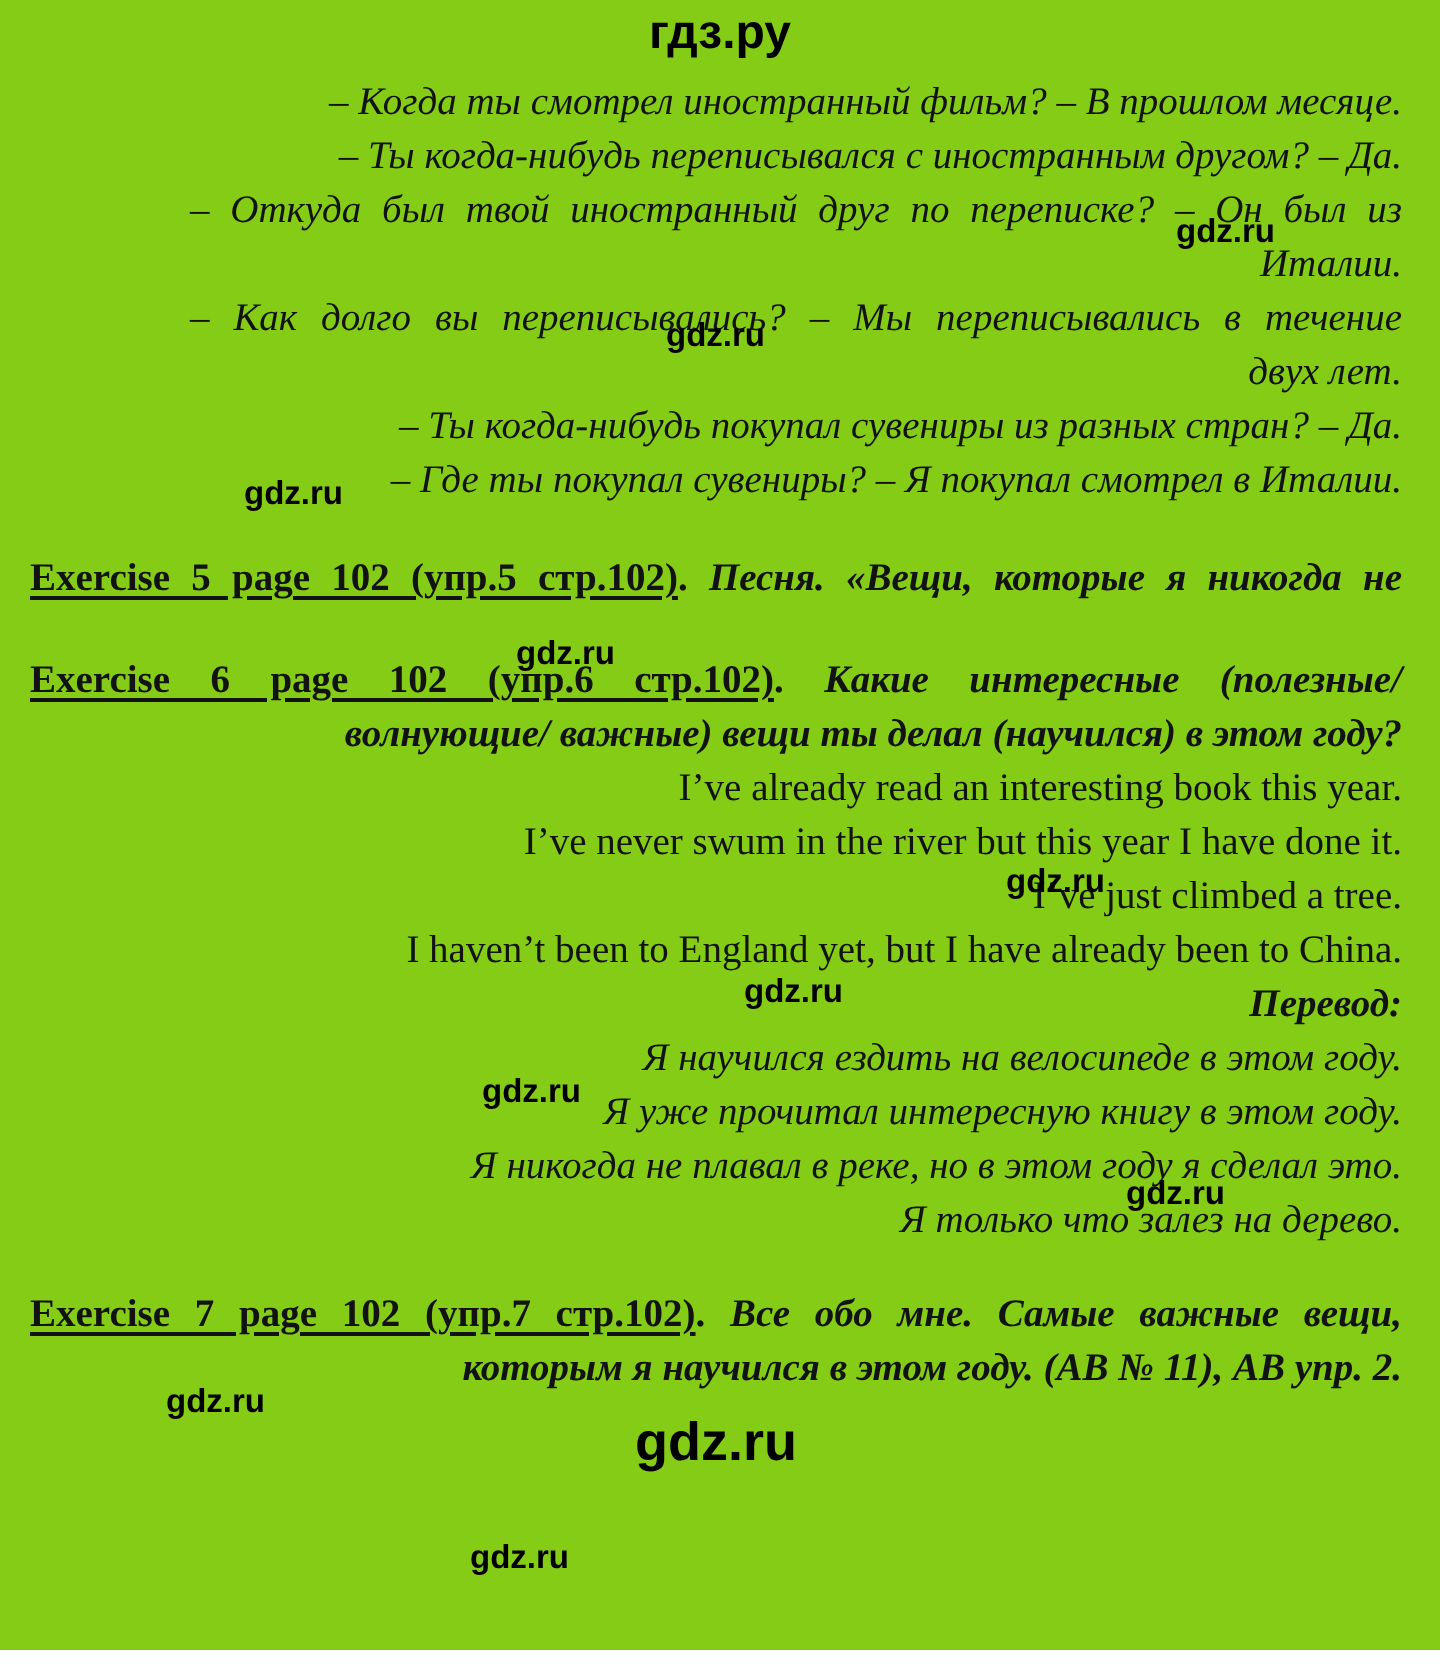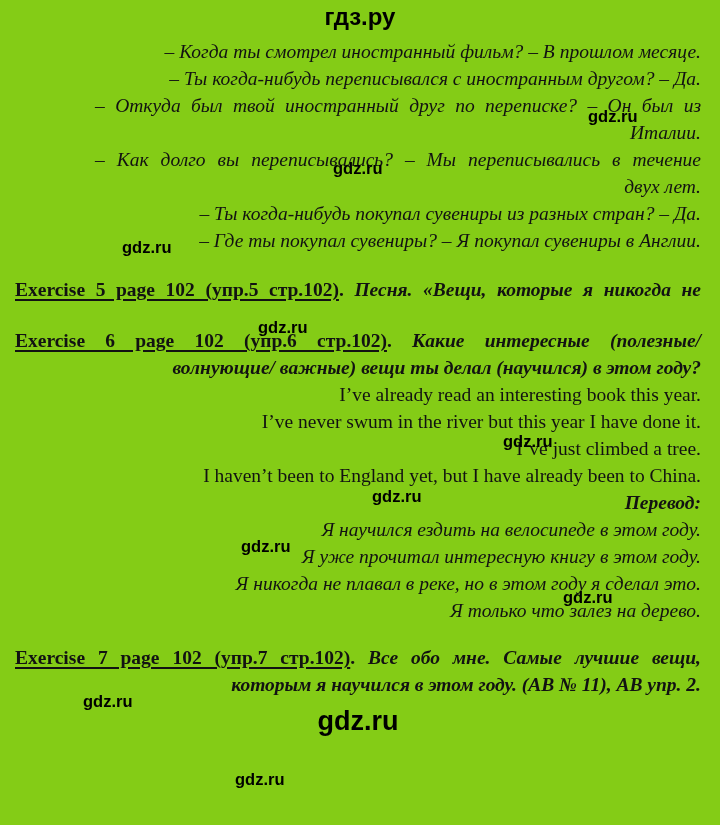--- a/index.html
+++ b/index.html
@@ -45,21 +45,21 @@
   <div class="content">
 
     <div class="dialogue">
       <p class="ind it">– Когда ты смотрел иностранный фильм? – В прошлом месяце.</p>
       <p class="ind it">– Ты когда-нибудь переписывался с иностранным другом? – Да.</p>
       <p class="ind it just-full">– Откуда был твой иностранный друг по переписке? – Он был из</p>
       <p class="ind it">Италии.</p>
       <p class="ind it just-full">– Как долго вы переписывались? – Мы переписывались в течение</p>
       <p class="ind it">двух лет.</p>
       <p class="ind it">– Ты когда-нибудь покупал сувениры из разных стран? – Да.</p>
-      <p class="ind it">– Где ты покупал сувениры? – Я покупал сувениры в Англии.</p>
+      <p class="ind it">– Где ты покупал сувениры? – Я покупал смотрел в Италии.</p>
     </div>
 
     <div class="heading heading-ex5">
       <p class="just-full"><span class="hu">Exercise 5 page 102 (упр.5 стр.102)</span><span>. </span><span class="hit">Песня. «Вещи, которые я никогда не</span></p>
     </div>
 
     <div class="heading heading-ex6">
       <p class="just-full"><span class="hu">Exercise 6 page 102 (упр.6 стр.102)</span><span>. </span><span class="hit">Какие интересные (полезные/</span></p>
       <p class="hit">волнующие/ важные) вещи ты делал (научился) в этом году?</p>
     </div>
@@ -74,21 +74,21 @@
     <p class="ind trans-label">Перевод:</p>
 
     <div>
       <p class="ind it">Я научился ездить на велосипеде в этом году.</p>
       <p class="ind it">Я уже прочитал интересную книгу в этом году.</p>
       <p class="ind it">Я никогда не плавал в реке, но в этом году я сделал это.</p>
       <p class="ind it">Я только что залез на дерево.</p>
     </div>
 
     <div class="heading heading-ex7">
-      <p class="just-full"><span class="hu">Exercise 7 page 102 (упр.7 стр.102)</span><span>. </span><span class="hit">Все обо мне. Самые лучшие вещи,</span></p>
+      <p class="just-full"><span class="hu">Exercise 7 page 102 (упр.7 стр.102)</span><span>. </span><span class="hit">Все обо мне. Самые важные вещи,</span></p>
       <p class="hit">которым я научился в этом году. (АВ № 11), АВ упр. 2.</p>
     </div>
 
     <div class="footer-wm">gdz.ru</div>
 
   </div>
 
   <div class="wm" style="left:588px; top:108px;">gdz.ru</div>
   <div class="wm" style="left:333px; top:160px;">gdz.ru</div>
   <div class="wm" style="left:122px; top:239px;">gdz.ru</div>

